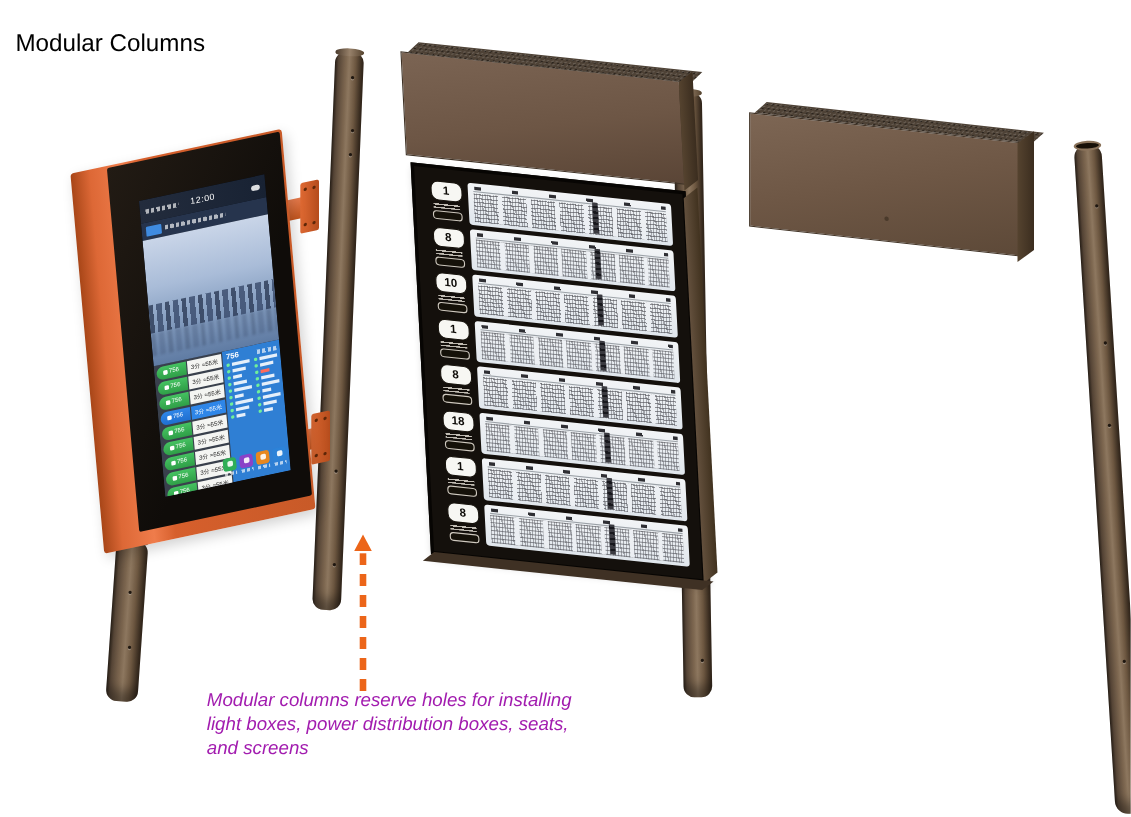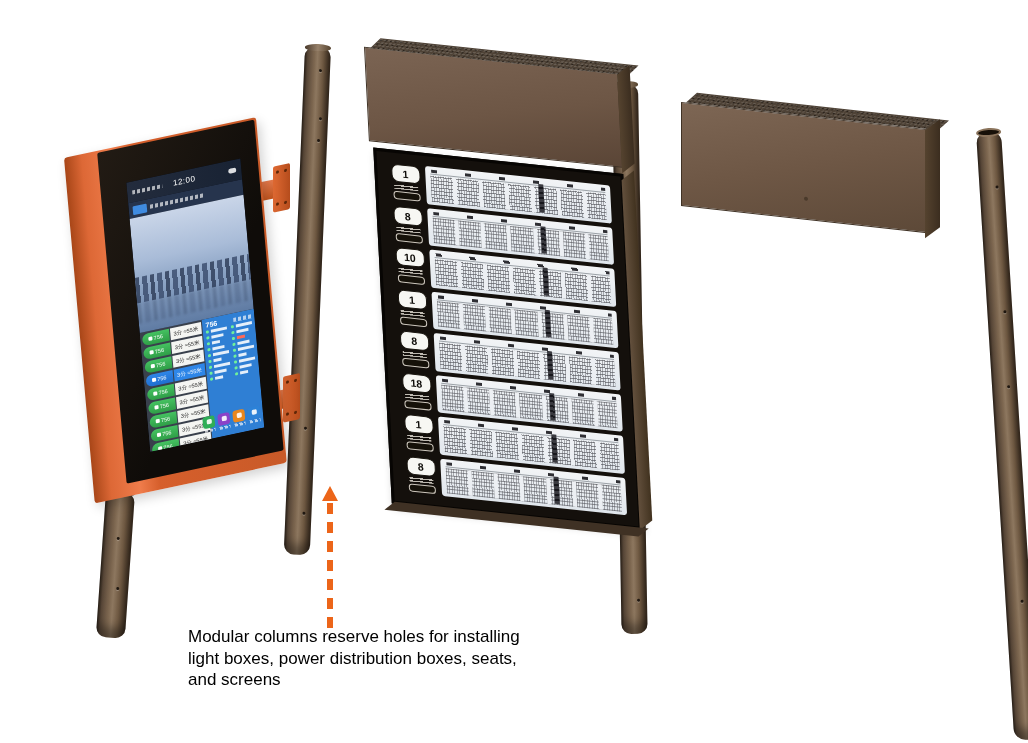--- a/index.html
+++ b/index.html
@@ -1,21 +1,21 @@
 <!DOCTYPE html>
 <html><head>
 <meta charset="utf-8">
 <style>
   html,body{margin:0;padding:0;background:#fff;}
   #stage{position:relative;width:1028px;height:743px;background:#ffffff;overflow:hidden;
          font-family:"Liberation Sans",sans-serif;}
 
   
   .title{position:absolute;left:14px;top:26px;font-size:22px;color:#000;}
-  .caption{position:absolute;left:188px;top:626px;width:352px;font-size:17px;line-height:1.27;color:#000000;}
+  .caption{position:absolute;left:188px;top:626px;width:352px;font-size:17px;line-height:1.27;color:#a21caf;font-style:italic;}
 
   
   .pole{position:absolute;border-radius:10px;z-index:1;
     background:linear-gradient(90deg,#2e241b 0%,#5d4b3b 12%,#7d6750 38%,#8d775f 50%,#6f5942 72%,#3c2e21 96%);
     box-shadow:inset 0 -10px 10px rgba(0,0,0,.35);}
   .pole::before{content:"";position:absolute;left:0;right:0;top:-3px;height:7px;
     border-radius:50% 50% 40% 40%;background:linear-gradient(90deg,#4a3a2c,#97816a 50%,#55432f);}
   .hole{position:absolute;width:3px;height:3px;border-radius:50%;background:#1f1710;box-shadow:0 1px 0 rgba(255,255,255,.25);}
   .pole-kiosk{left:106px;top:492px;width:29px;height:146px;transform:rotate(4deg);transform-origin:top center;}
   .pole-mid{left:305px;top:47px;width:26px;height:508px;transform:rotate(2.4deg);transform-origin:top center;}
@@ -128,20 +128,21 @@
     background:linear-gradient(165deg,#7d6654 0%,#6e5745 50%,#5d4938 100%);}
   .lb-front::after{content:"";position:absolute;left:50%;top:78%;width:4px;height:4px;border-radius:50%;background:#4a3a2b;}
   .lb .face-top{left:5px;top:1px;width:252px;}
   .lb .face-side{left:244px;top:7px;height:108px;width:15px;}
 </style>
 </head>
 <body>
 
 <div id="stage">
 
+  <div class="title">Modular Columns</div>
 
   <div class="pole pole-kiosk">
     <div class="hole" style="left:14px;top:45px"></div>
     <div class="hole" style="left:17px;top:95px"></div>
   </div>
   <div class="pole pole-mid">
     <div class="hole" style="left:15px;top:22px"></div>
     <div class="hole" style="left:17px;top:70px"></div>
     <div class="hole" style="left:16px;top:92px"></div>
     <div class="hole" style="left:15px;top:380px"></div>

